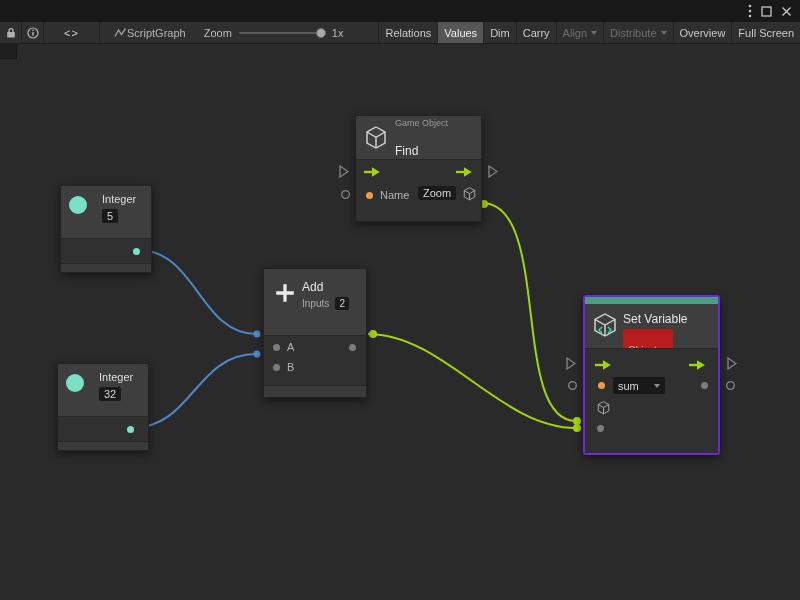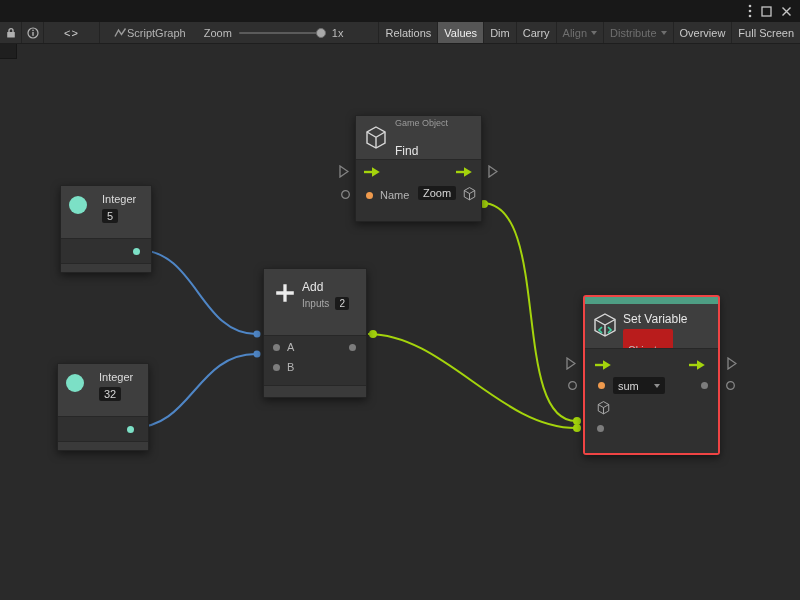--- a/index.html
+++ b/index.html
@@ -74,21 +74,21 @@
   
   .add{width:104px}
   .add-head{position:relative;background:#3e3e3e;height:66px}
   .add-title{position:absolute;left:38px;top:11px;font-size:12px;color:#e6e6e6}
   .add-inputs{position:absolute;left:38px;top:28px;display:flex;align-items:center;gap:6px;font-size:10px;color:#a8a8a8}
   .add-inputs .val-box{font-size:10px;padding:1px 4px;min-width:14px}
   .add-body{position:relative;height:50px;background:#303030;border-top:1px solid #272727}
   .add-foot{height:12px;background:#3a3a3a;border-top:1px solid #272727}
 
   
-  .setvar{width:137px;border:2px solid #ef4444;border-radius:3px;background:#303030}
+  .setvar{width:137px;border:2px solid #6d28d9;border-radius:3px;background:#303030}
   .sel-strip{height:7px;background:#4e9e84}
   .sv-head{position:relative;height:44px;background:#3e3e3e}
   .sv-title{position:absolute;left:38px;top:8px;font-size:12px;color:#e6e6e6}
   .sv-kind{position:absolute;left:38px;top:25px;display:inline-flex;align-items:center;gap:5px;background:#b91c1c;border-radius:2px;padding:16px 5px;font-size:10px;color:#c4c4c4}
   .sv-body{position:relative;height:105px;background:#303030;border-top:1px solid #272727}
   .sv-name{position:absolute;left:28px;top:28px;width:52px;height:17px;background:#191919;border-radius:2px;display:flex;align-items:center;justify-content:space-between;padding:0 5px;font-size:11px;color:#d6d6d6}
 </style>
 </head>
 <body>
 

